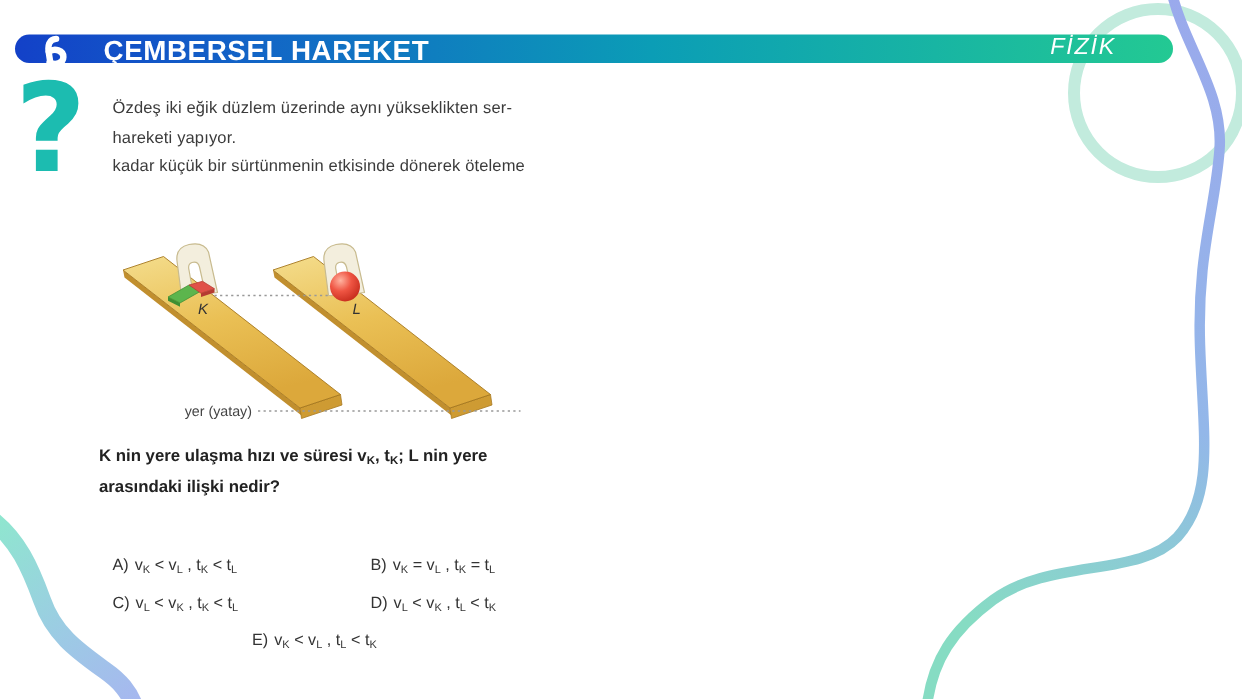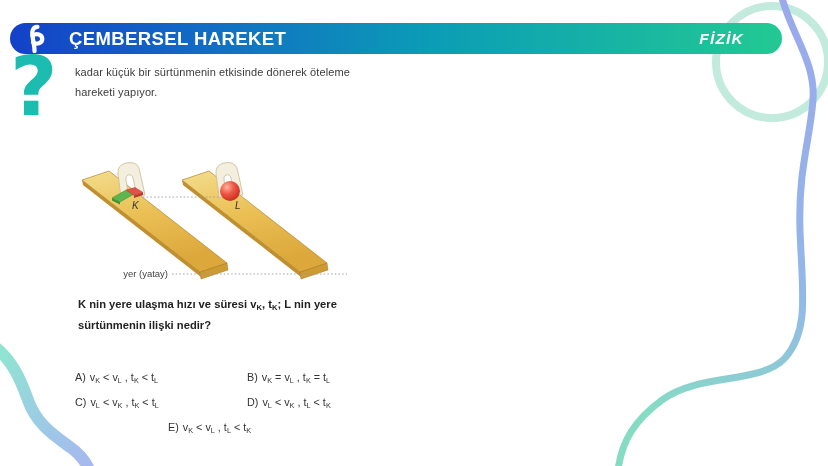--- a/index.html
+++ b/index.html
@@ -5,49 +5,49 @@
   html,body{margin:0;padding:0;}
   body{
     width:828px;height:466px;position:relative;overflow:hidden;
     background:#ffffff;
     font-family:"Liberation Sans", sans-serif;
   }
   
   .bg-decor{position:absolute;left:0;top:0;width:828px;height:466px;z-index:0;}
   
   .header-bar{
-    position:absolute;left:10px;top:23px;width:772px;height:31px;z-index:2;
+    position:absolute;left:10px;top:23px;width:772px;height:19px;z-index:2;
     border-radius:16px;
     background:linear-gradient(90deg,#1341C8 0%,#1267C6 22%,#0B9DB6 55%,#23C993 100%);
-    display:flex;align-items:center;
+    display:flex;align-items:flex-start;
   }
   .logo-wrap{margin-left:13px;display:flex;align-items:center;}
   .header-title{
     margin-left:21px;color:#ffffff;font-weight:bold;font-size:18.5px;
     letter-spacing:0.4px;white-space:nowrap;
   }
   .header-subject{
     margin-left:auto;margin-right:38px;color:#ffffff;font-style:italic;
-    font-weight:700;font-size:15.5px;letter-spacing:1.2px;white-space:nowrap;
+    font-weight:400;font-size:15.5px;letter-spacing:1.2px;white-space:nowrap;
   }
   
   .qmark{
     position:absolute;left:10px;top:46px;z-index:1;
     color:#1CBCB0;font-size:82px;line-height:1;font-weight:bold;
     font-family:"DejaVu Sans", sans-serif;
   }
   
   .intro{
     position:absolute;left:75px;top:63px;width:310px;z-index:1;
     font-size:11px;line-height:19.5px;color:#3b3b3b;letter-spacing:0.1px;
   }
   .intro div{white-space:nowrap;}
   .figure{position:absolute;left:75px;top:158px;z-index:1;}
   .prompt{
-    position:absolute;left:78px;top:294px;width:310px;z-index:1;
+    position:absolute;left:66px;top:294px;width:310px;z-index:1;
     font-size:11.2px;font-weight:bold;line-height:21px;color:#222222;
   }
   .prompt div{white-space:nowrap;}
   .options{position:absolute;left:75px;top:364px;width:320px;z-index:1;
     font-size:10.8px;color:#333333;}
   .opt-row{display:flex;height:25px;align-items:center;}
   .opt{display:flex;white-space:nowrap;}
   .opt .opt-label{margin-right:4px;}
   .opt-col1{width:172px;}
   .opt-e{margin-left:93px;}
@@ -81,22 +81,23 @@
       <path d="M9,12 C13,9 19,11 19,15.5 C19,20 13,21.5 9.5,19" fill="none" stroke="#ffffff" stroke-width="4.4" stroke-linecap="round"></path>
     </svg>
   </span>
   <span class="header-title">ÇEMBERSEL HAREKET</span>
   <span class="header-subject">FİZİK</span>
 </div>
 
 <div class="qmark">?</div>
 
 <div class="intro">
+  <div>Özdeş iki eğik düzlem üzerinde aynı yükseklikten ser-</div>
+  <div>hareketi yapıyor.</div>
   <div>kadar küçük bir sürtünmenin etkisinde dönerek öteleme</div>
-  <div>hareketi yapıyor.</div>
 </div>
 
 <svg class="figure" width="290" height="125" viewBox="0 0 290 125">
   <defs>
     <linearGradient id="rampGrad" x1="0" y1="0" x2="0.35" y2="1">
       <stop offset="0" stop-color="#F4DD8D"></stop>
       <stop offset="0.5" stop-color="#EAC055"></stop>
       <stop offset="1" stop-color="#DCA83B"></stop>
     </linearGradient>
     <radialGradient id="sphGrad" cx="0.35" cy="0.3" r="0.8">
@@ -135,21 +136,21 @@
 
   <text x="57" y="51" font-size="10" font-style="italic" fill="#333333">K</text>
   <text x="160" y="51" font-size="10" font-style="italic" fill="#333333">L</text>
 
   <text x="93" y="119" font-size="9.5" fill="#444444" text-anchor="end">yer (yatay)</text>
   <line x1="97" y1="116" x2="272" y2="116" stroke="#999999" stroke-width="0.9" stroke-dasharray="1.5,2.2"></line>
 </svg>
 
 <div class="prompt">
   <div>K nin yere ulaşma hızı ve süresi v<sub>K</sub>, t<sub>K</sub>; L nin yere</div>
-  <div>sürtünmenin ilişki nedir?</div>
+  <div>arasındaki ilişki nedir?</div>
 </div>
 
 <div class="options">
   <div class="opt-row">
     <span class="opt opt-col1">
       <span class="opt-label">A)</span>
       <span>v<sub>K</sub> &lt; v<sub>L</sub> , t<sub>K</sub> &lt; t<sub>L</sub></span>
     </span>
     <span class="opt">
       <span class="opt-label">B)</span>

